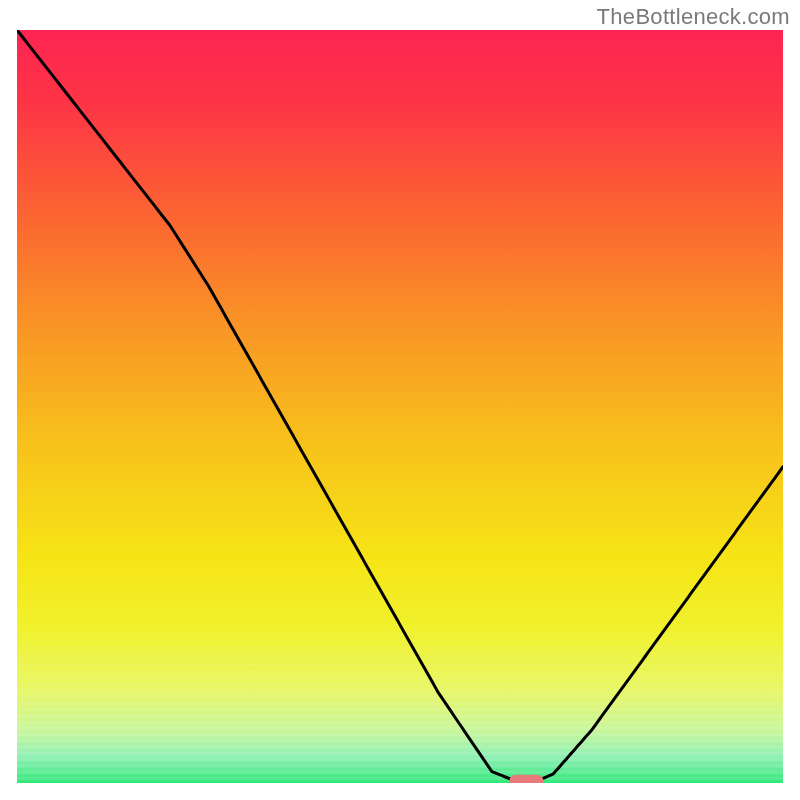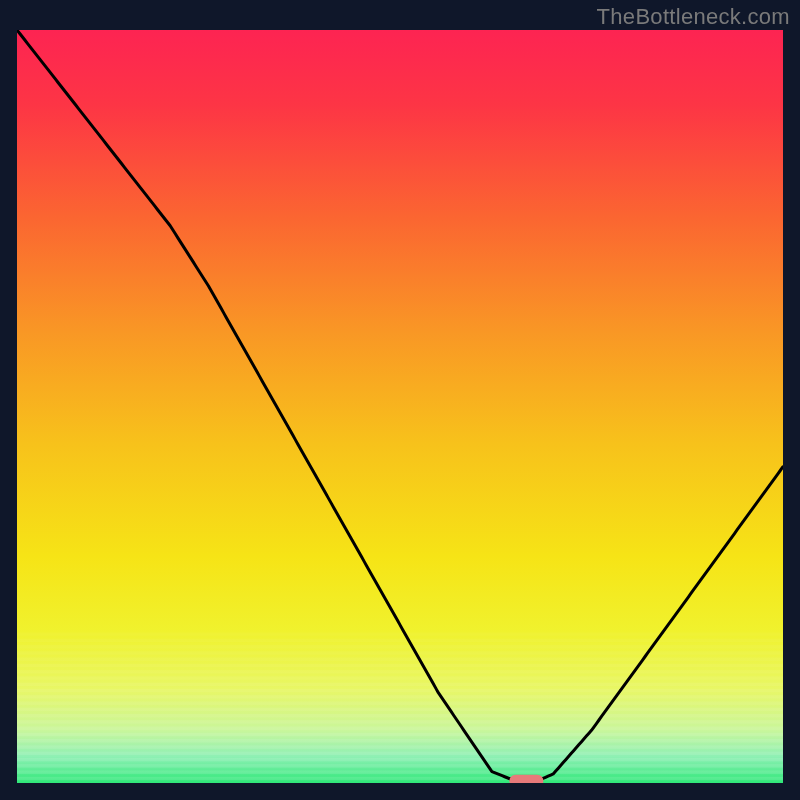--- a/index.html
+++ b/index.html
@@ -7,21 +7,21 @@
     padding: 0;
     width: 800px;
     height: 800px;
     background: #000;
     font-family: Arial, Helvetica, sans-serif;
   }
   .frame {
     position: relative;
     width: 800px;
     height: 800px;
-    background: #0f172a;
+    background: #ffffff;
   }
   .watermark {
     position: absolute;
     top: 4px;
     right: 10px;
     color: #7a7a7a;
     font-size: 22px;
     font-weight: 500;
     letter-spacing: 0.3px;
   }

